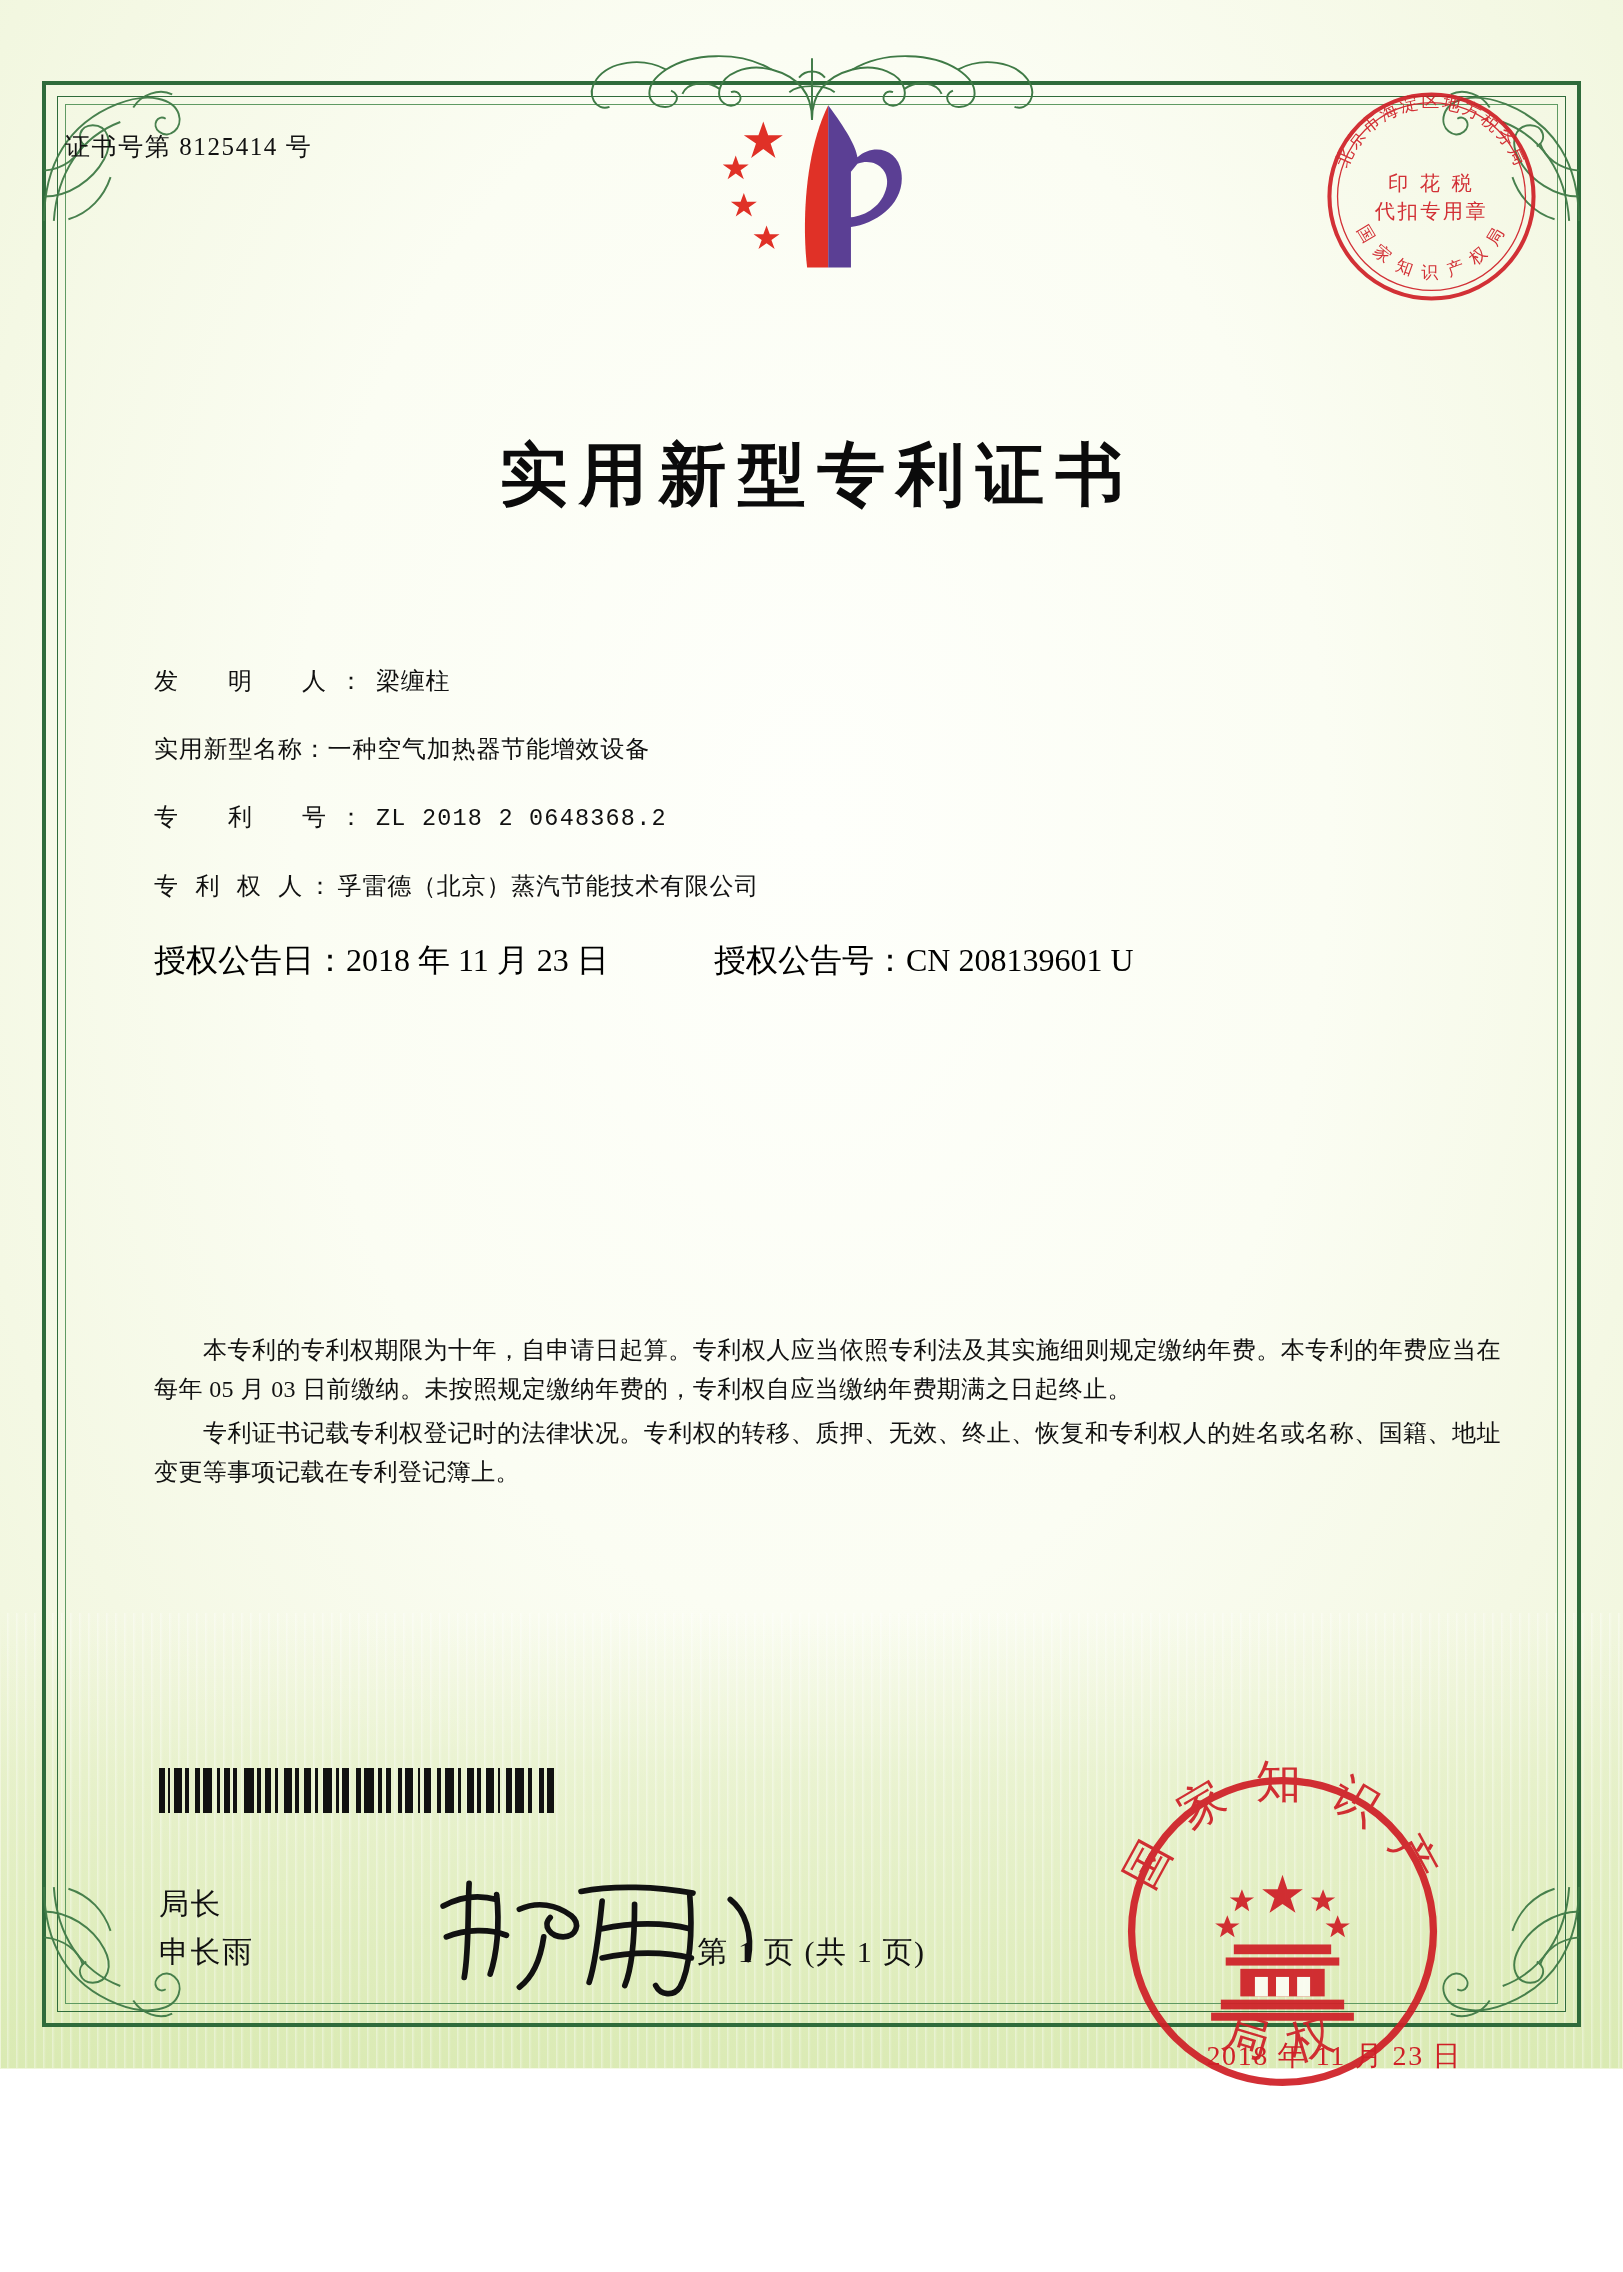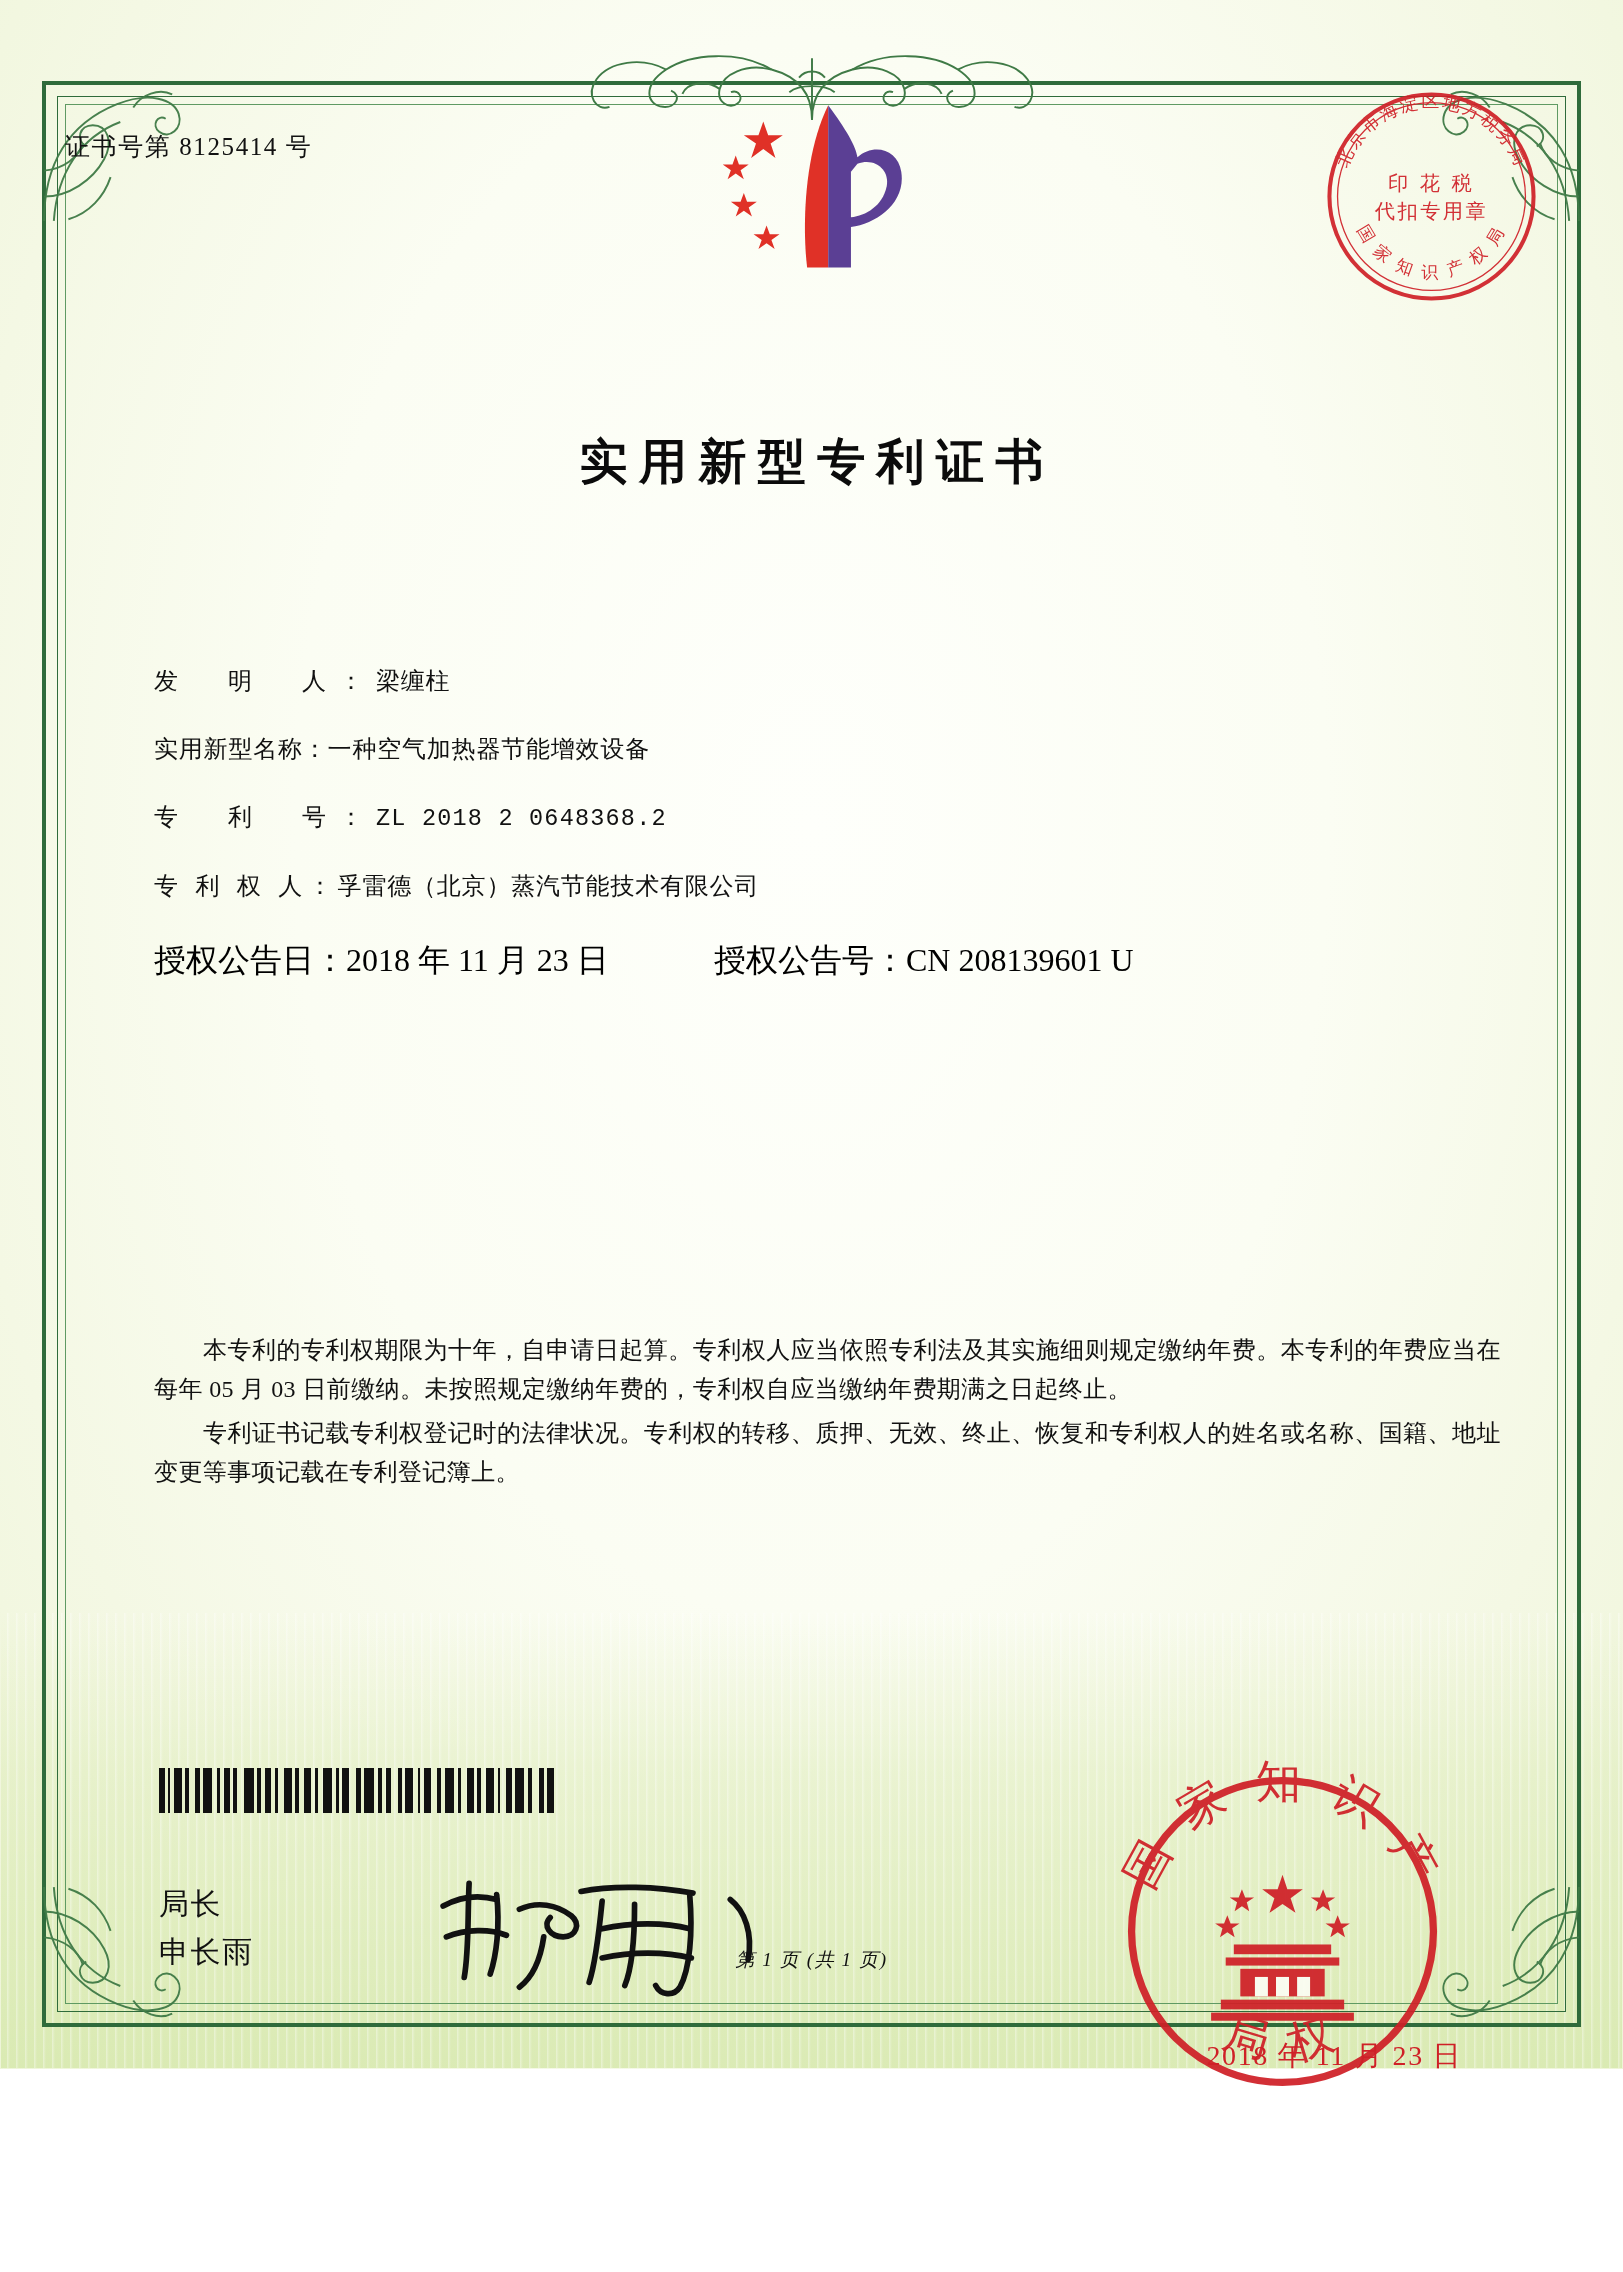--- a/index.html
+++ b/index.html
@@ -122,21 +122,21 @@
   }
   .tax-stamp svg { width: 100%; height: 100%; display: block; }
 
   
   .title {
     position: absolute;
     left: 0; right: 0;
     top: 430px;
     text-align: center;
     font-family: "DejaVu Serif", "Liberation Serif", serif;
-    font-size: 48px;
+    font-size: 68px;
     font-weight: bold;
     letter-spacing: 11.4px;
     color: #0b0b0b;
     text-indent: 11.4px;
   }
 
   
   .fields {
     position: absolute;
     left: 154px;
@@ -250,24 +250,23 @@
     letter-spacing: 1.6px;
     white-space: nowrap;
   }
 
   
   .footer {
     position: absolute;
     left: 0; right: 0;
     bottom: 96px;
     text-align: center;
-    font-size: 19px;
+    font-size: 30px;
     color: #111;
     letter-spacing: 1.6px;
-    font-style: italic;
   }
 </style>
 </head>
 <body>
 
 <div class="page">
 
   <div class="bottom-band"></div>
 
   <div class="border-outer"></div>

